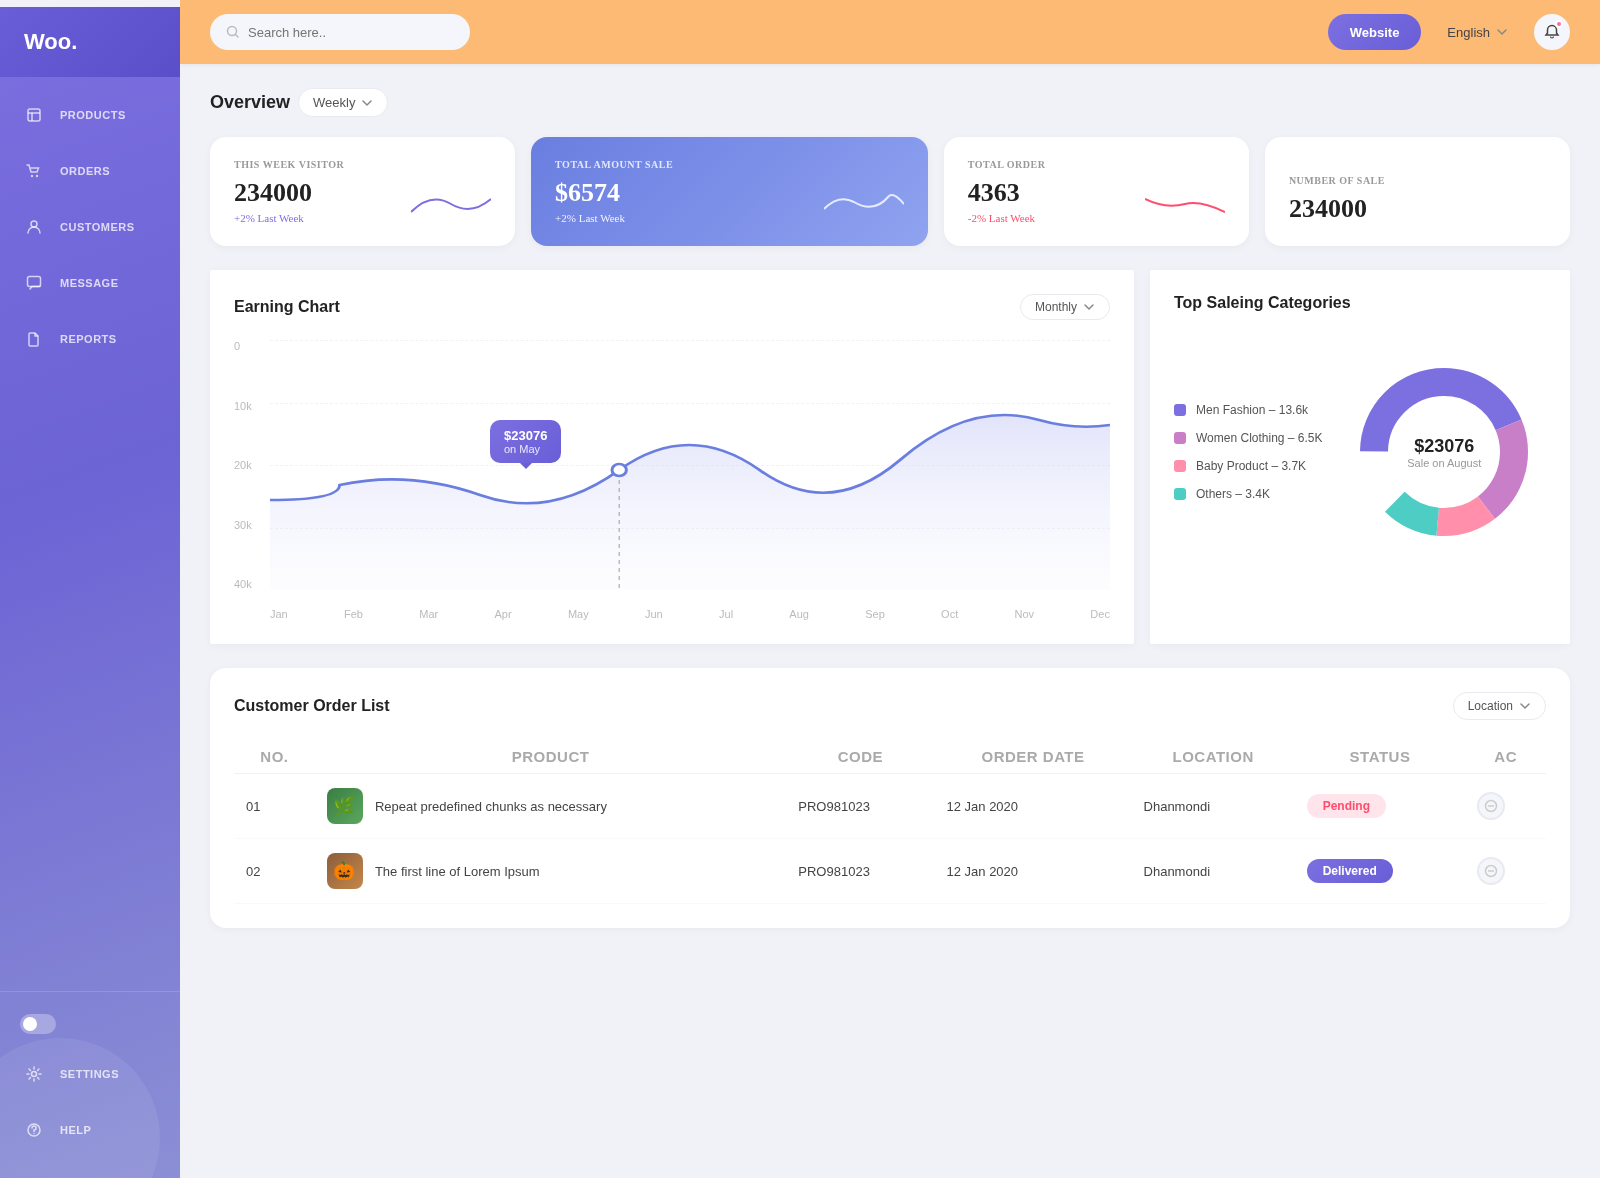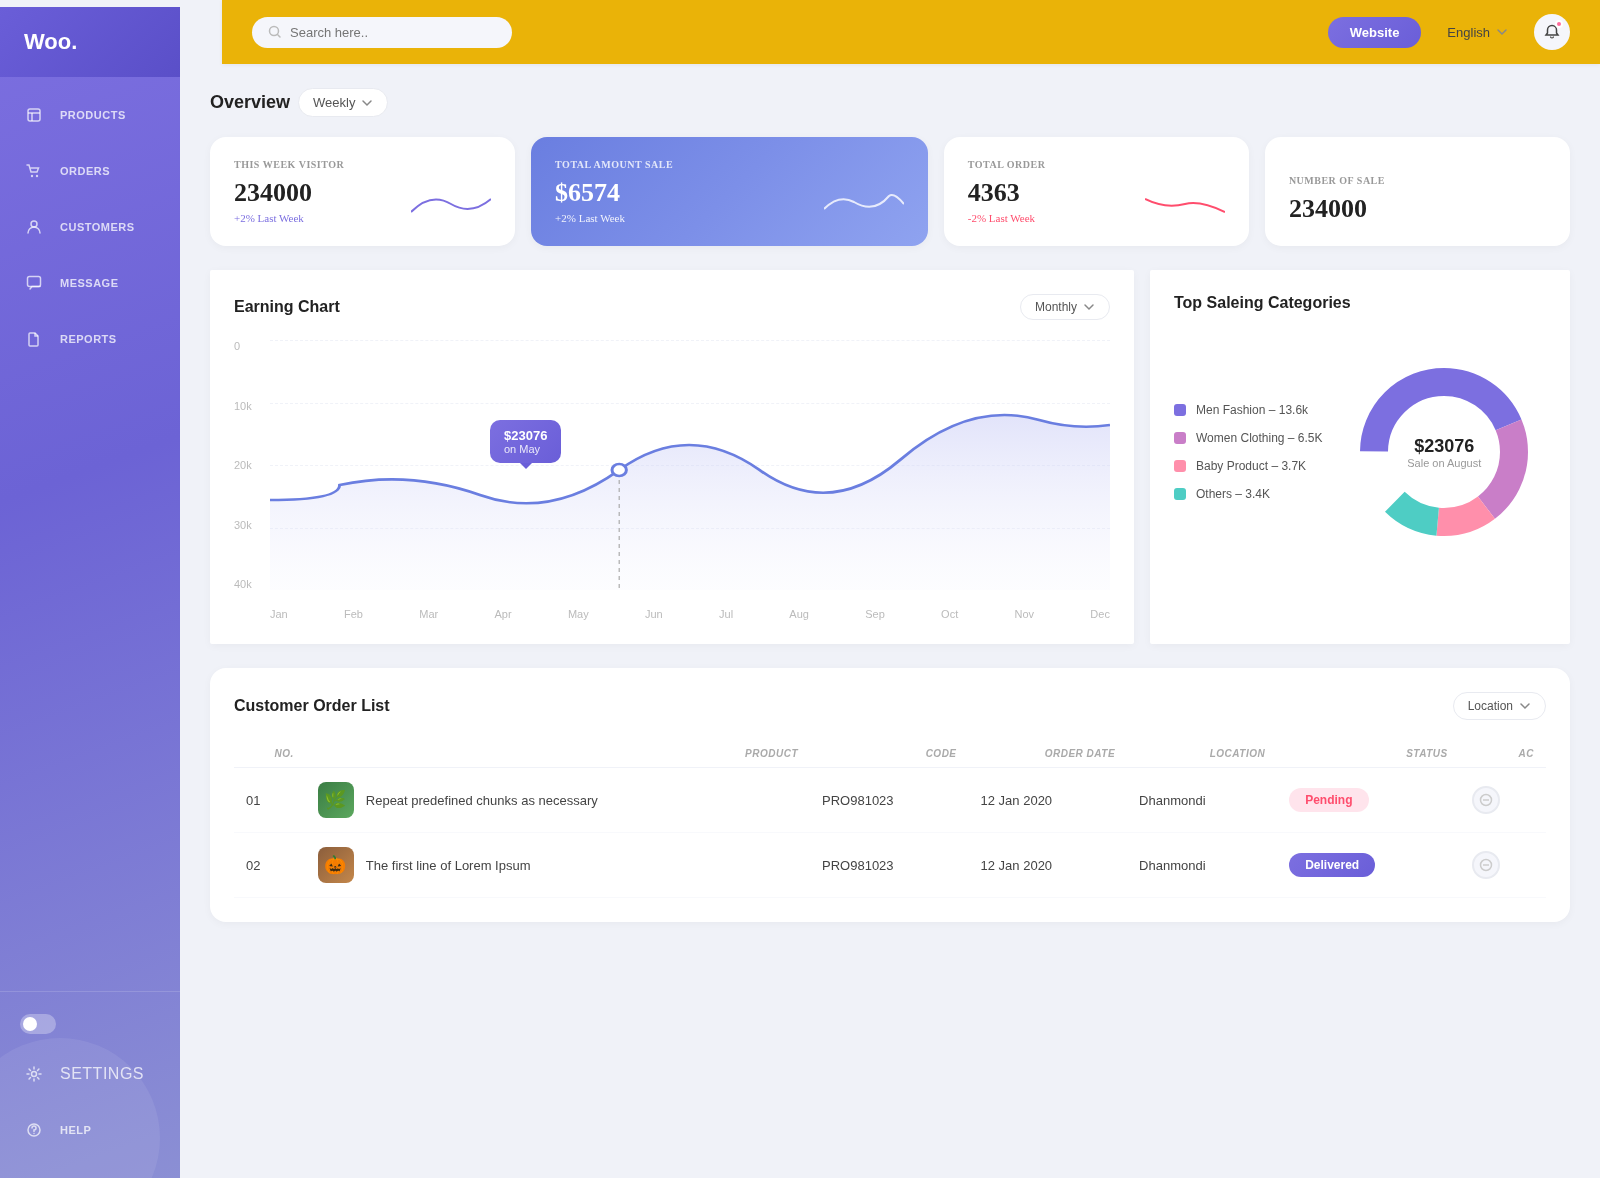--- a/index.html
+++ b/index.html
@@ -91,27 +91,25 @@
     
     .main {
       flex: 1;
       overflow-y: auto;
       padding: 0;
       background: #f0f2f8;
     }
 
     
     .header {
-      background: #eab308;
+      background: #fdba74;
       padding: 14px 30px;
       display: flex;
-      align-items: center;
       gap: 16px;
       box-shadow: 0 1px 4px rgba(0,0,0,0.06);
-      margin-left: 42px;
     }
     .search-box {
       display: flex;
       align-items: center;
       gap: 8px;
       background: #f5f6fb;
       border-radius: 20px;
       padding: 8px 16px;
       flex: 0 0 260px;
     }
@@ -320,29 +318,28 @@
       background: white;
       border: 1px solid #e8eaf0;
       border-radius: 20px;
       padding: 6px 14px;
       font-size: 12px;
       color: #555;
       cursor: pointer;
     }
     .order-table { width: 100%; border-collapse: collapse; }
     .order-table th {
-      text-align: right;
-      font-size: 10px;
+      text-align: center;
+      font-size: 15px;
       font-weight: 600;
       color: #aaa;
       letter-spacing: 0.5px;
       padding: 8px 12px;
       border-bottom: 1px solid #f0f2f8;
       text-transform: uppercase;
-      font-style: italic;
     }
     .order-table td {
       padding: 14px 12px;
       font-size: 13px;
       color: #444;
       border-bottom: 1px solid #f8f9fc;
       vertical-align: middle;
     }
     .product-cell { display: flex; align-items: center; gap: 12px; }
     .product-thumb {
@@ -447,21 +444,21 @@
     <div class="toggle-wrap">
       <div class="toggle"></div>
     </div>
     <div class="sidebar-item">
       <div class="icon-box">
         <svg width="16" height="16" viewBox="0 0 16 16" fill="none">
             <circle cx="8" cy="8" r="2.5" stroke="rgba(255,255,255,0.7)" stroke-width="1.5" fill="none"></circle>
             <path d="M8 1v2M8 13v2M1 8h2M13 8h2M3.05 3.05l1.41 1.41M11.54 11.54l1.41 1.41M3.05 12.95l1.41-1.41M11.54 4.46l1.41-1.41" stroke="rgba(255,255,255,0.7)" stroke-width="1.5" stroke-linecap="round"></path>
           </svg>
       </div>
-      <span style="font-size:16px;font-weight:400;">SETTINGS</span>
+      <span style="font-size:11px;font-weight:700;">SETTINGS</span>
     </div>
     <div class="sidebar-item">
       <div class="icon-box">
         <svg width="16" height="16" viewBox="0 0 16 16" fill="none">
             <circle cx="8" cy="8" r="6" stroke="rgba(255,255,255,0.7)" stroke-width="1.5" fill="none"></circle>
             <path d="M6 6c0-1.1.9-2 2-2s2 .9 2 2-.9 2-2 2v1.5" stroke="rgba(255,255,255,0.7)" stroke-width="1.5" stroke-linecap="round" fill="none"></path>
             <circle cx="8" cy="11.5" r="0.7" fill="rgba(255,255,255,0.7)"></circle>
           </svg>
       </div>
       <span style="font-size:11px;font-weight:600;">HELP</span>

